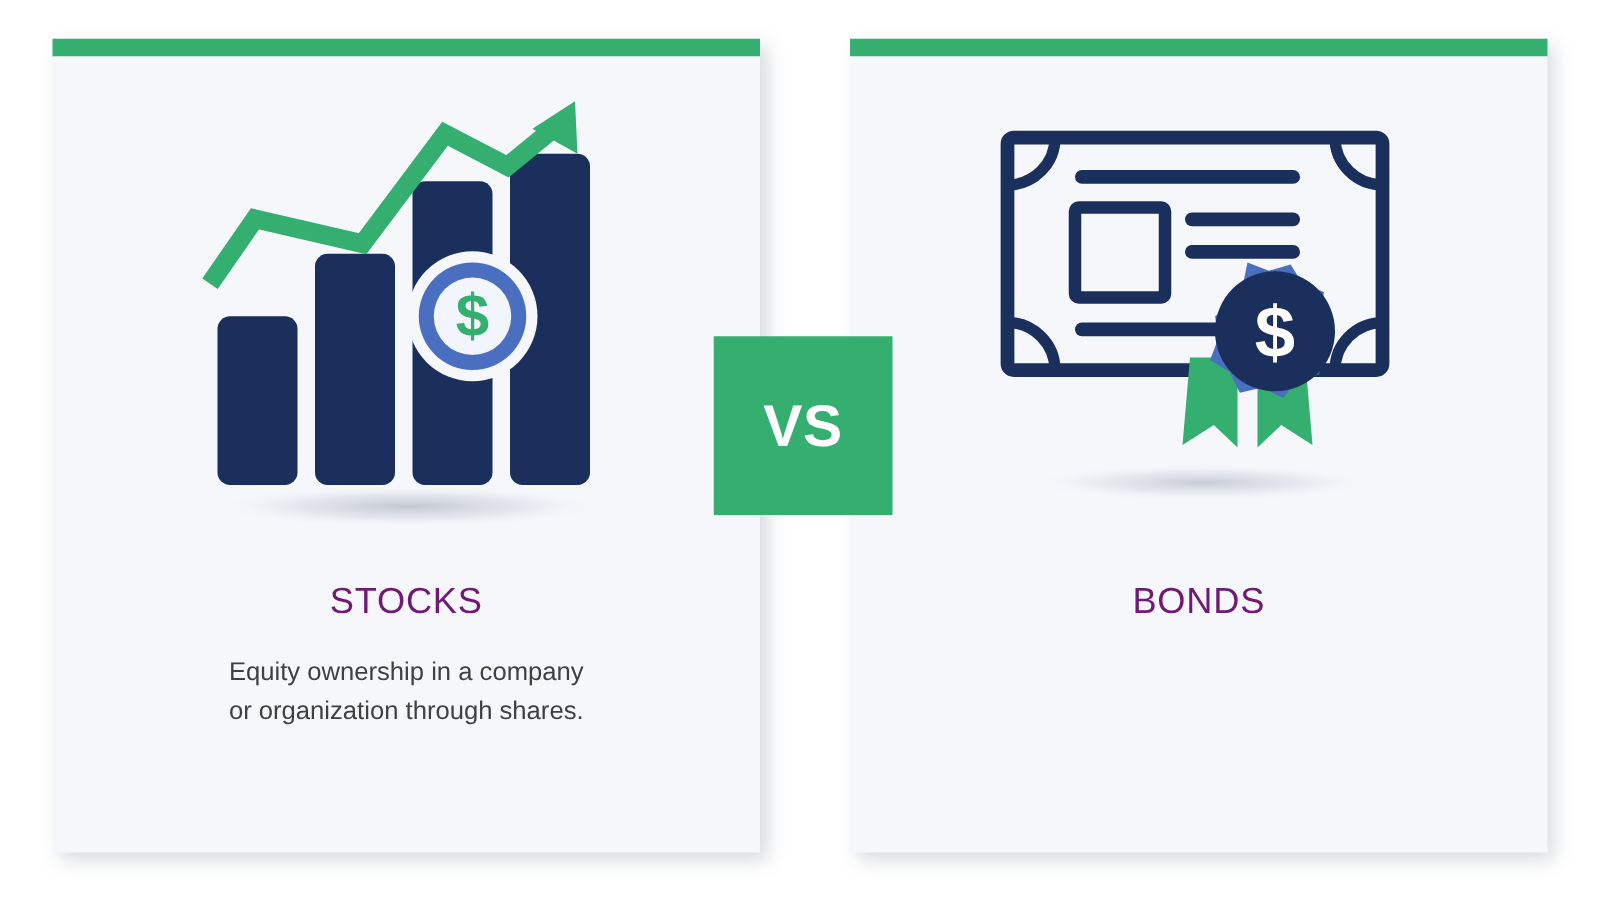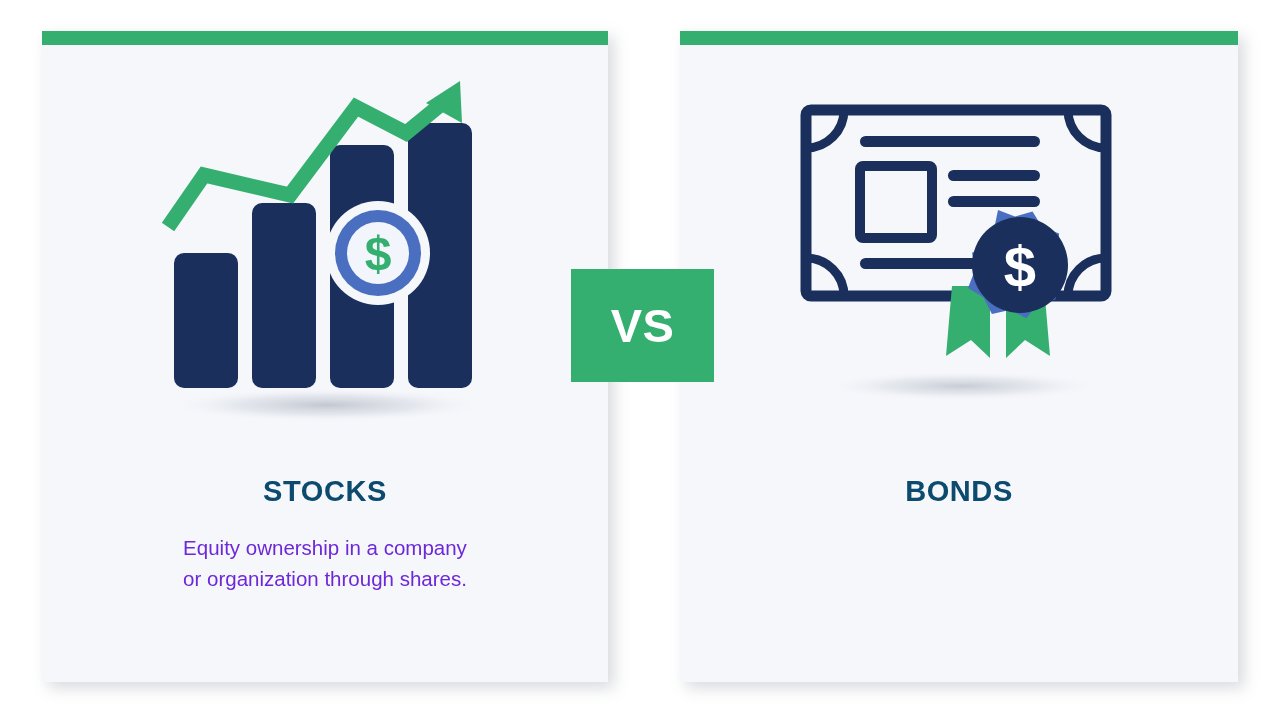--- a/index.html
+++ b/index.html
@@ -62,44 +62,44 @@
     display: flex;
     align-items: center;
     justify-content: center;
   }
 
   .art svg { display: block; overflow: visible; }
 
   
   .card-title {
     font-size: 29px;
-    font-weight: bold;
-    color: #0c4a6e;
+    font-weight: normal;
+    color: #701a75;
     letter-spacing: 0.6px;
     text-align: center;
-    margin-top: 10px;
+    margin-top: 0;
   }
 
   .card-desc {
     margin-top: 24px;
     font-size: 20.5px;
     line-height: 1.53;
-    color: #6d28d9;
+    color: #404040;
     text-align: center;
     max-width: 400px;
     white-space: pre-line;
   }
 
   
   .vs-badge {
     position: absolute;
     left: 571px;
     top: 269px;
     width: 143px;
-    height: 113px;
+    height: 143px;
     background: #35af6f;
     display: flex;
     align-items: center;
     justify-content: center;
     z-index: 5;
   }
 
   .vs-badge span {
     color: #ffffff;
     font-size: 47px;

